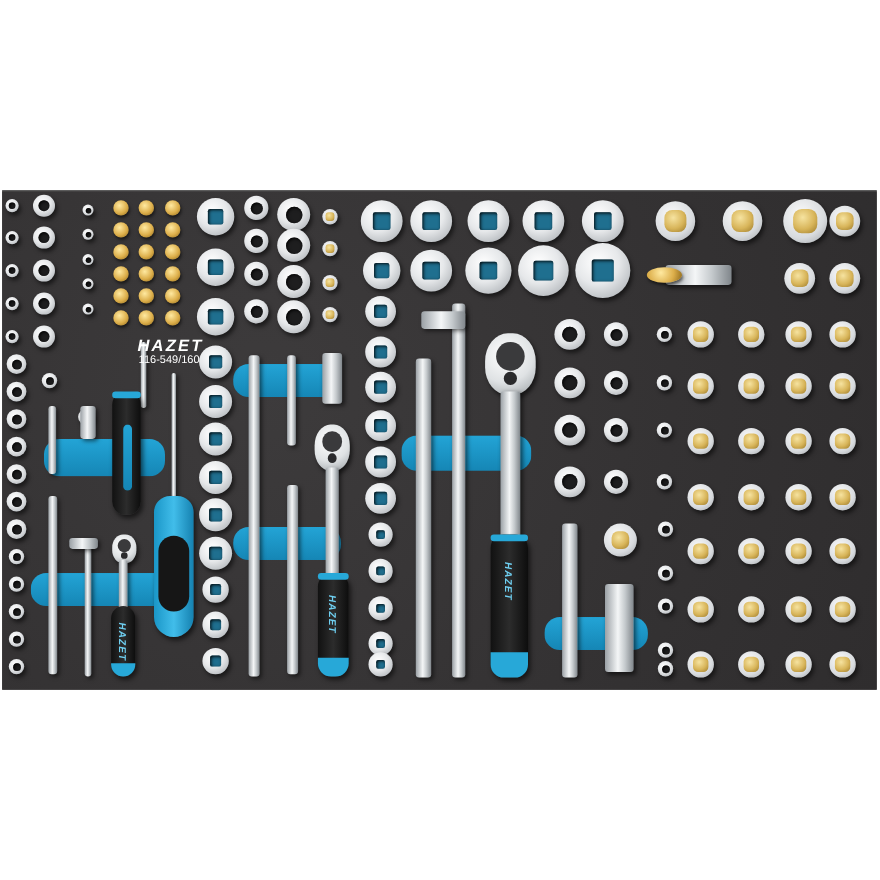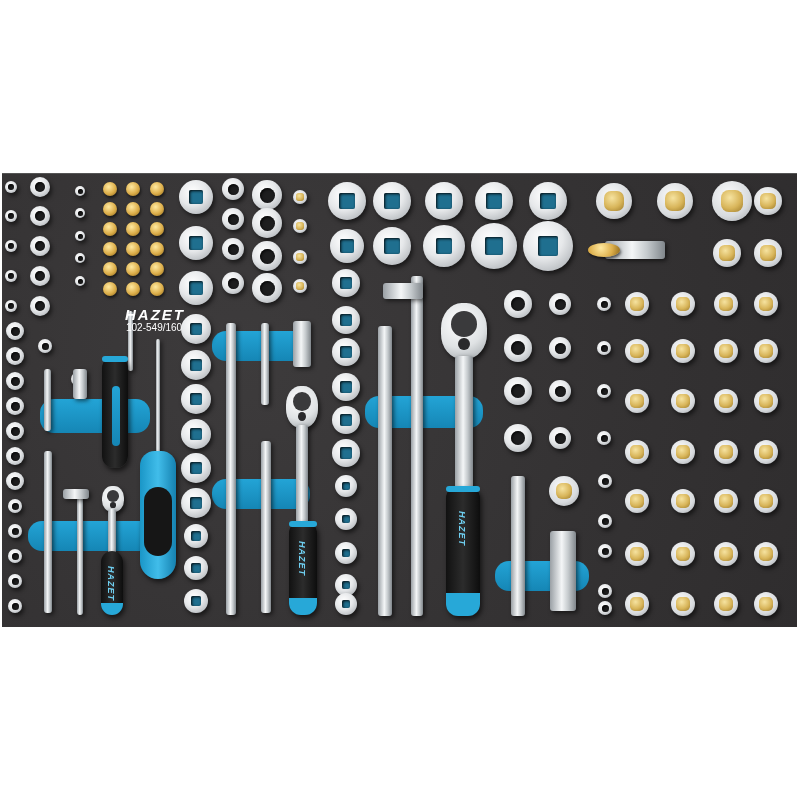--- a/index.html
+++ b/index.html
@@ -497,13 +497,13 @@
     <div class="handle" style="left: 444px; top: 312px; width: 34px; height: 130px;">
       <div class="ring"></div>
       <div class="accent"></div>
     </div>
     <div class="vlogo" style="left: 104px; top: 392px;">HAZET</div>
     <div class="vlogo" style="left: 295px; top: 367px;">HAZET</div>
     <div class="vlogo" style="left: 455px; top: 337px;">HAZET</div>
   </div>
 
 <div class="brand" style="left:125px;top:306px;font-size:15px;">HAZET</div>
-<div class="partno" style="left:126px;top:322px;">102-549/160</div>
+<div class="partno" style="left:126px;top:322px;">116-549/160</div>
 
 </body></html>

